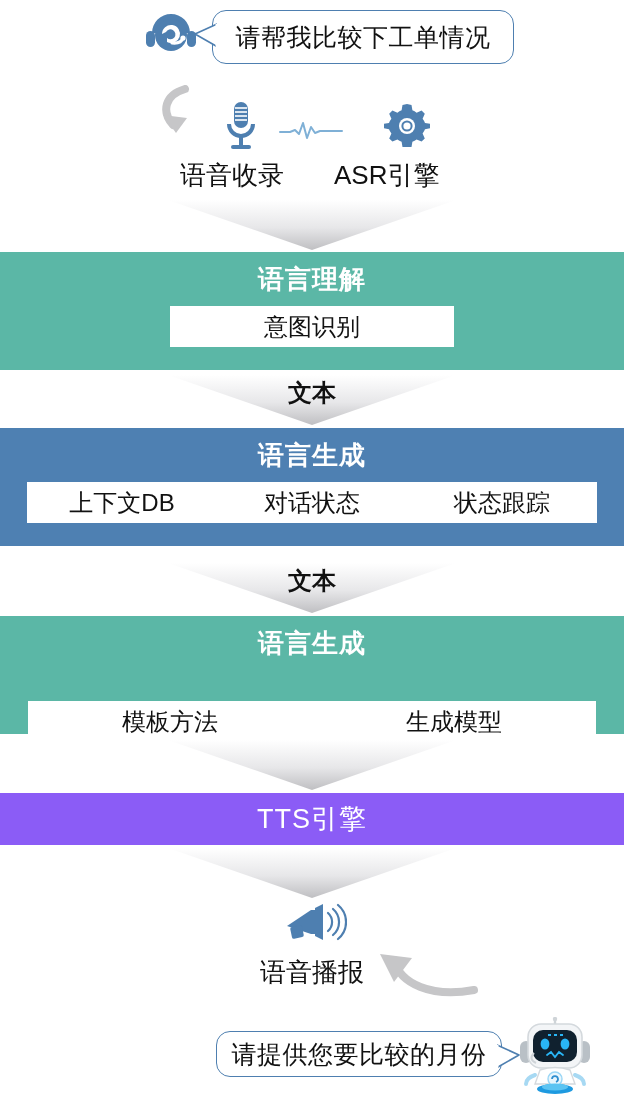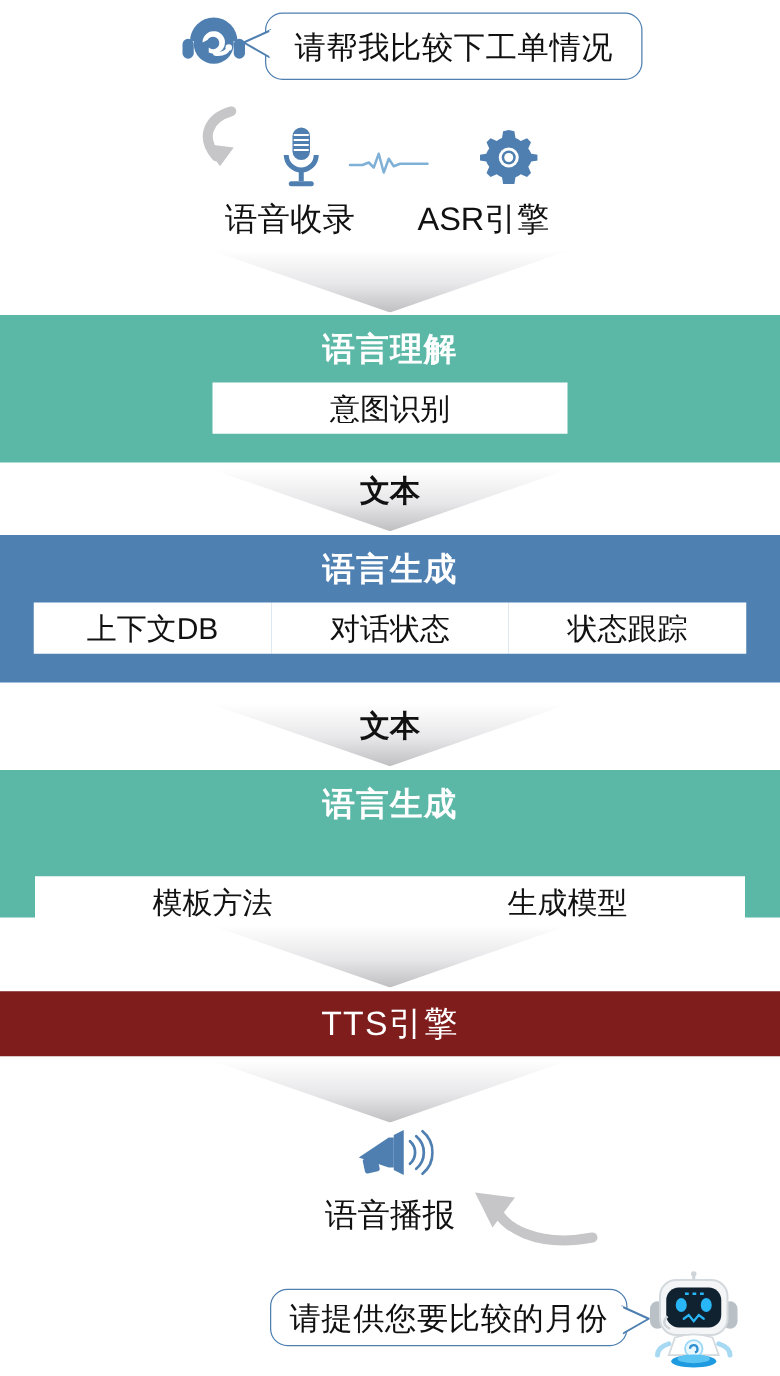--- a/index.html
+++ b/index.html
@@ -81,21 +81,21 @@
 
   
   .band {
     position: absolute;
     left: 0;
     width: 624px;
     box-sizing: border-box;
   }
   .band-green { background: #5bb7a6; }
   .band-blue  { background: #4e80b2; }
-  .band-navy  { background: #7f1d1d; }
+  .band-navy  { background: #8b5cf6; }
 
   .band-title {
     text-align: center;
     color: #ffffff;
     font-weight: bold;
     font-size: 26px;
     letter-spacing: 1px;
   }
   .band-title-light {
     text-align: center;

